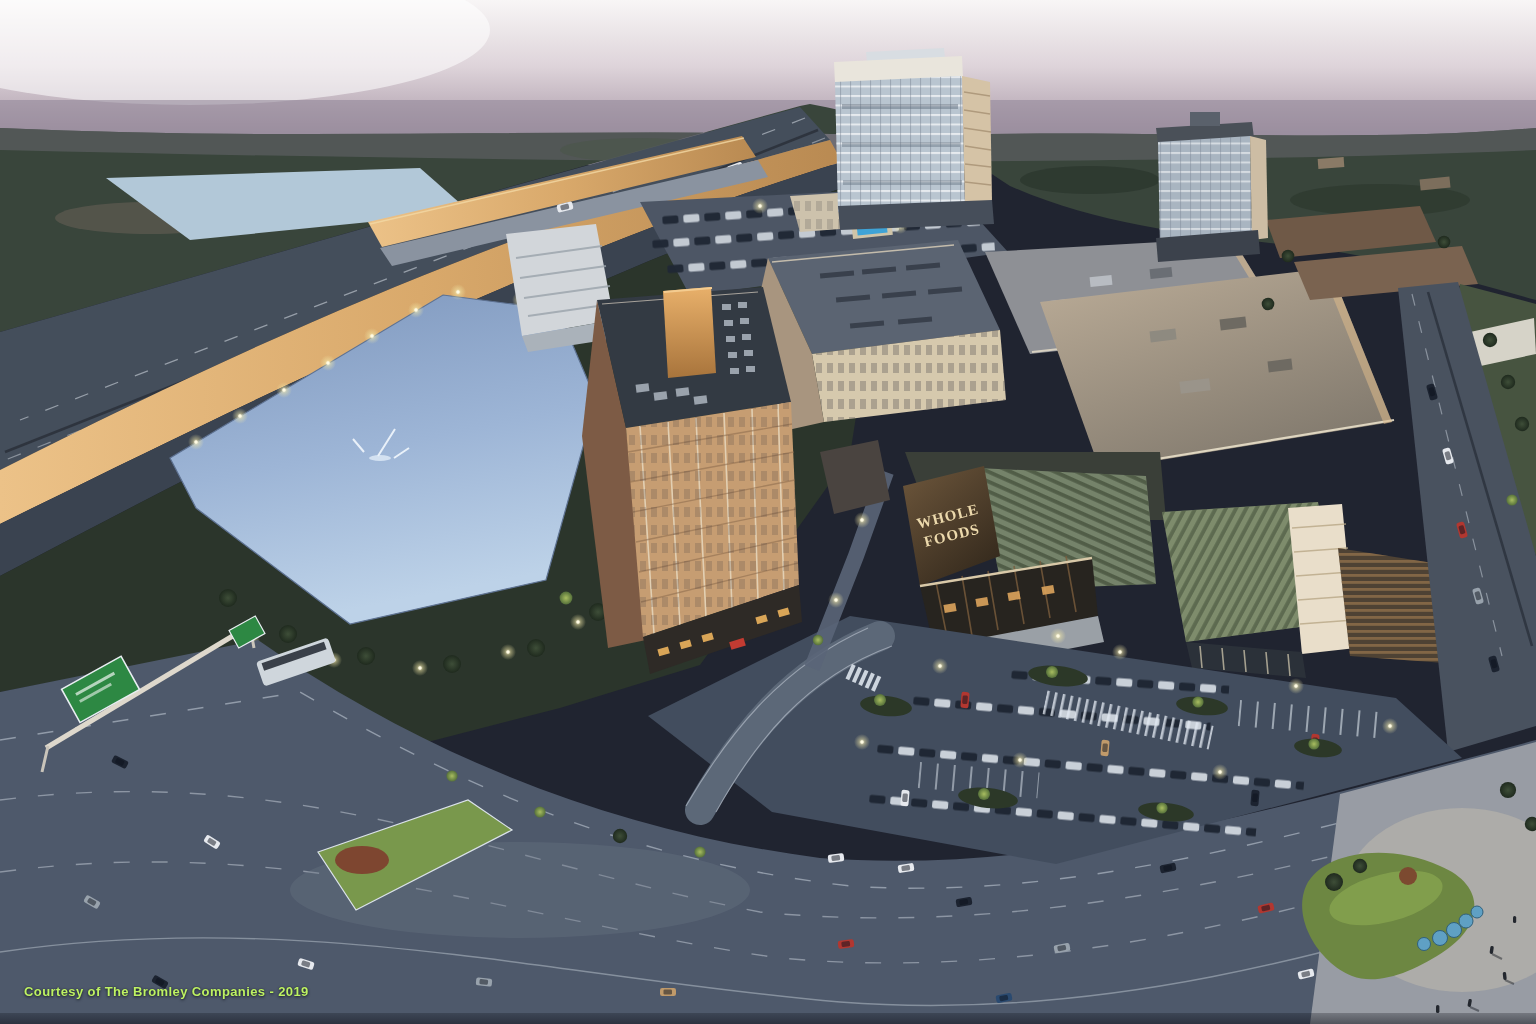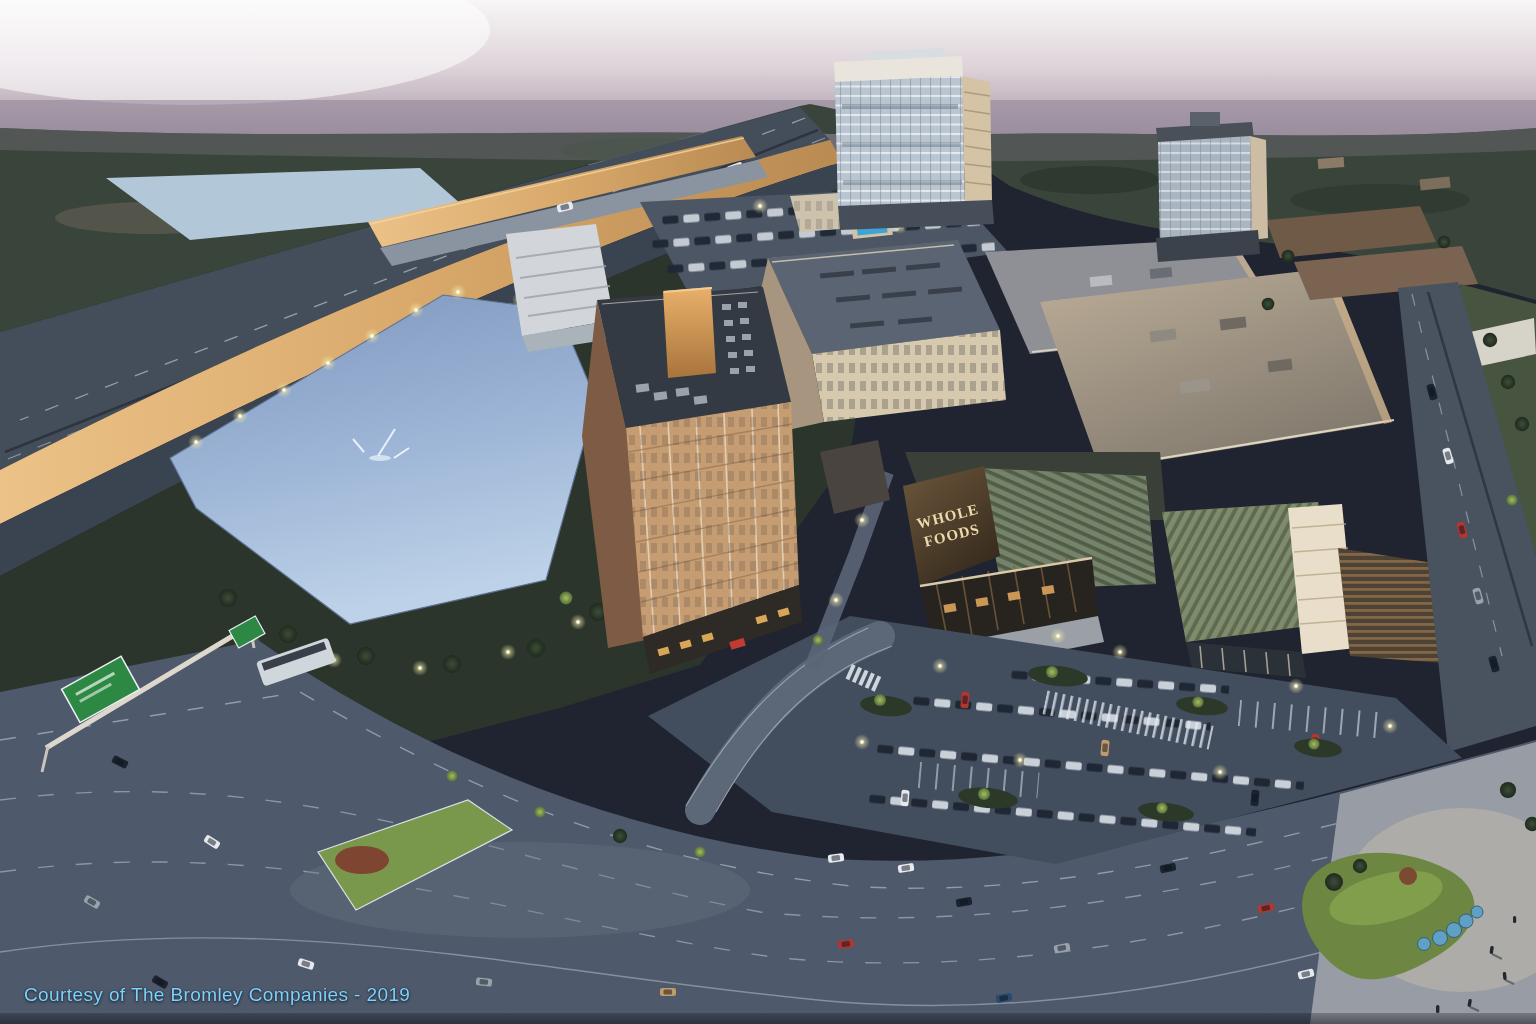--- a/index.html
+++ b/index.html
@@ -1,20 +1,20 @@
 <!DOCTYPE html>
 <html><head>
 <meta charset="utf-8">
 <style>
   html,body{margin:0;padding:0;background:#202430;}
   .stage{position:relative;width:1536px;height:1024px;overflow:hidden;
          font-family:"Liberation Sans", sans-serif;}
   .stage svg{position:absolute;inset:0;display:block;}
   .caption{position:absolute;left:24px;top:984px;z-index:5;
-           font-size:19px;font-weight:normal;letter-spacing:.4px;color:#7dd3fc;
+           font-size:13px;font-weight:bold;letter-spacing:.4px;color:#bef264;
            text-shadow:0 1px 3px rgba(5,8,20,.75),0 0 1px rgba(5,8,20,.6);}
   .bottombar{position:absolute;left:0;top:1013px;width:1536px;height:11px;
              background:linear-gradient(180deg,rgba(10,12,20,.25),rgba(10,12,20,.5));z-index:4;}
 </style>
 </head>
 <body>
 
 <div class="stage">
 <svg viewBox="0 0 1536 1024" width="1536" height="1024">
   <defs>

